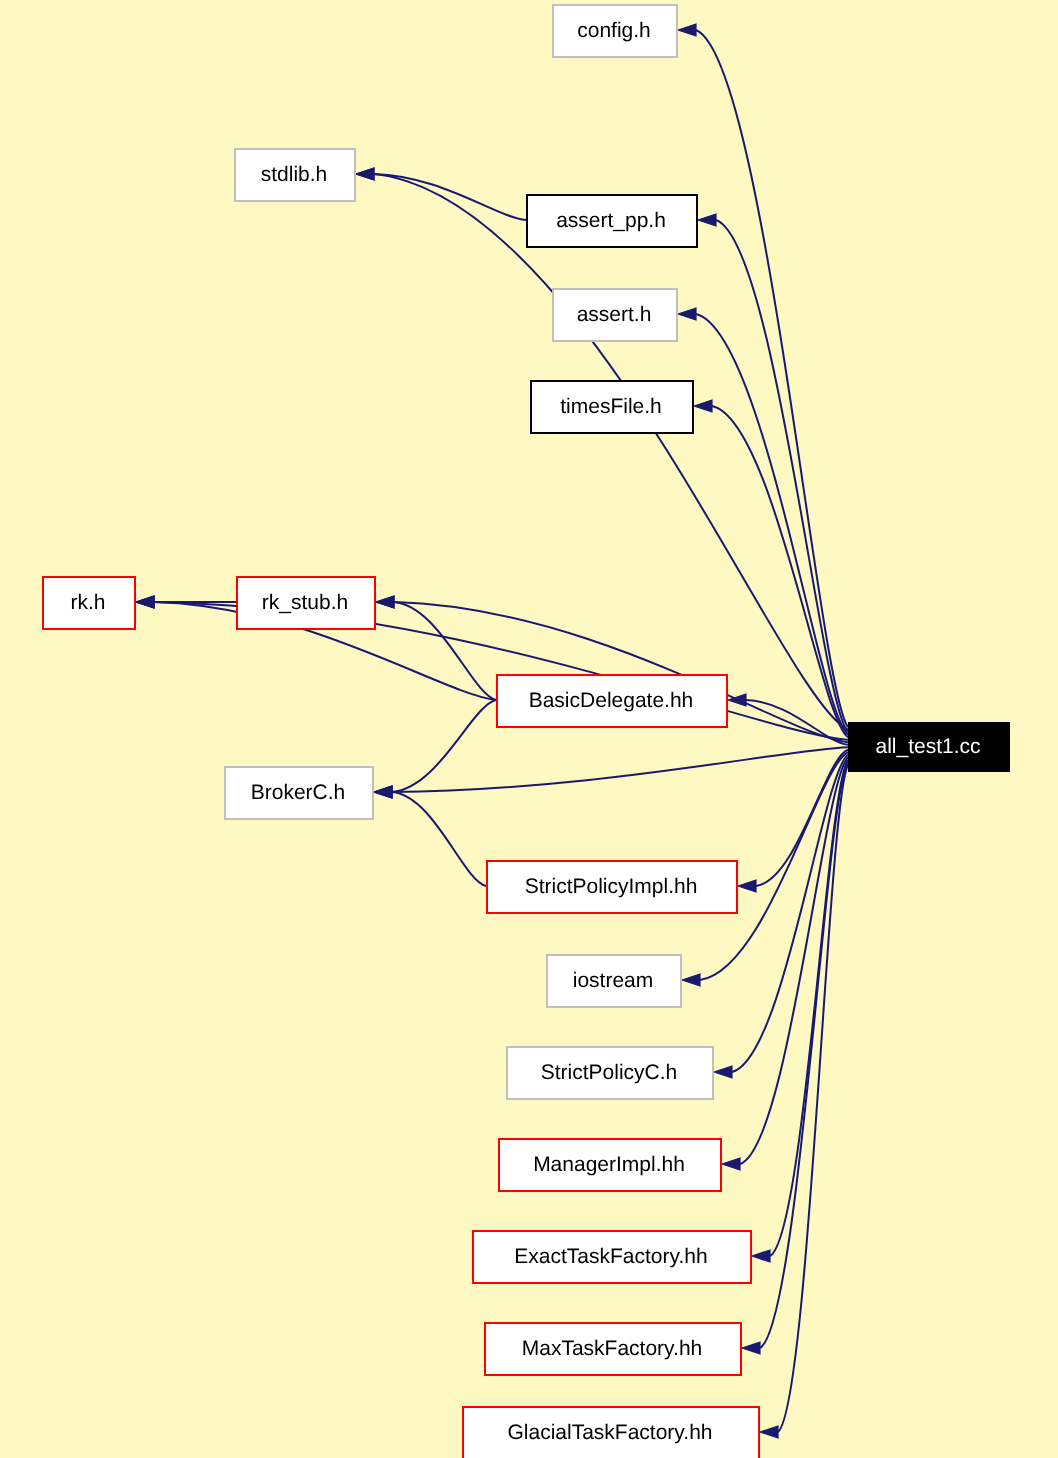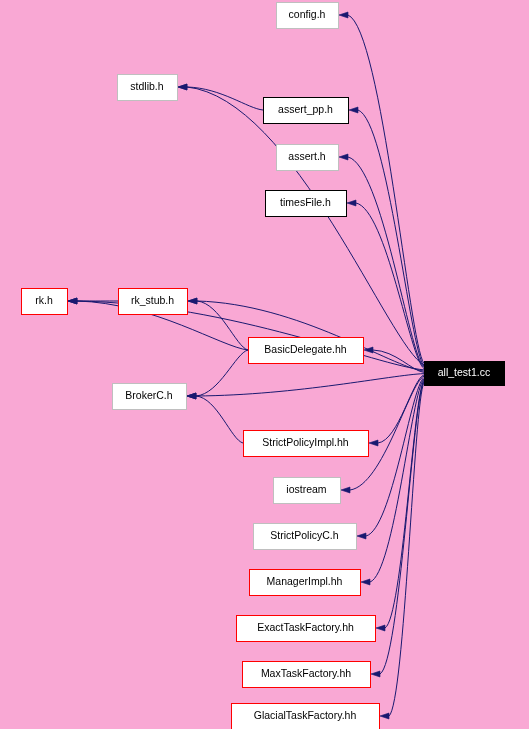--- a/index.html
+++ b/index.html
@@ -10,21 +10,21 @@
   body {
     width: 529px;
     height: 729px;
     font-family: "Liberation Sans", sans-serif;
     overflow: hidden;
   }
   #graph-root {
     position: relative;
     width: 529px;
     height: 729px;
-    background: #f9a8d4;
+    background: #fef9c3;
   }
   svg#dep-graph {
     display: block;
     width: 529px;
     height: 729px;
   }
   .edge-path {
     fill: none;
     stroke: #191970;
     stroke-width: 1;

